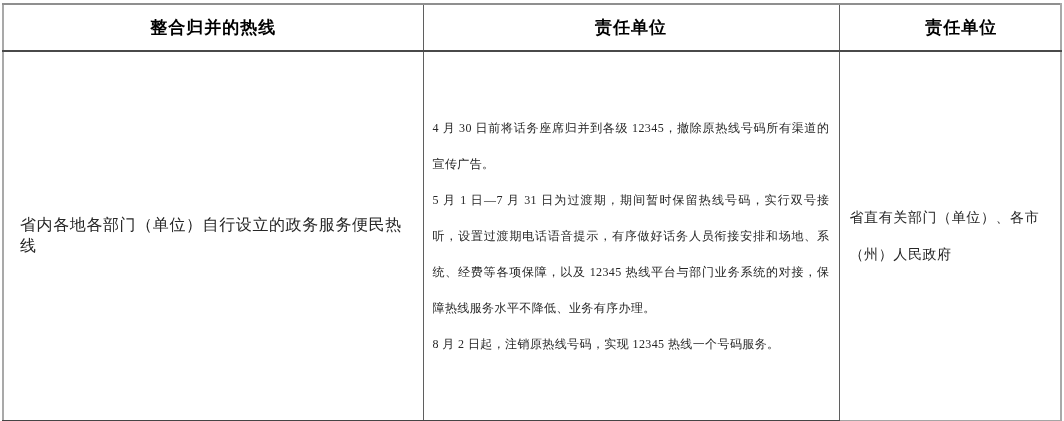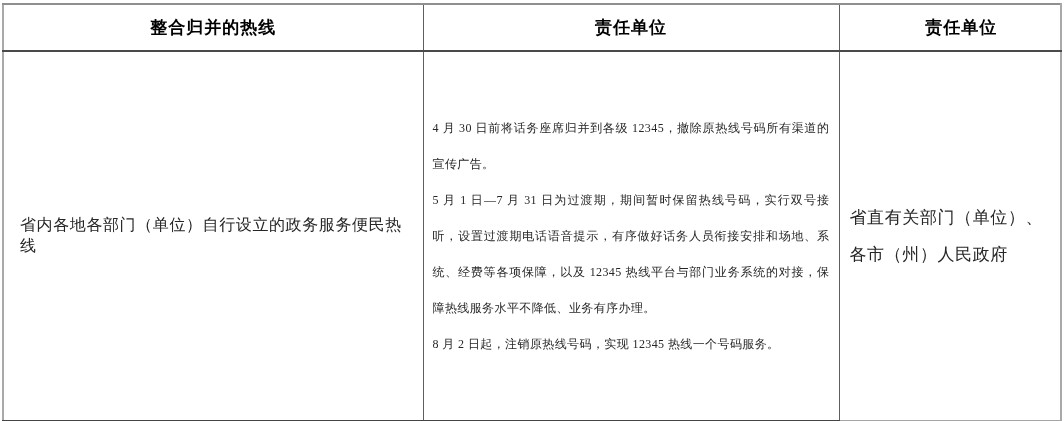--- a/index.html
+++ b/index.html
@@ -75,21 +75,21 @@
     text-align: justify;
     text-justify: inter-ideograph;
     margin-top: 41px;
   }
   td.col2 p {
     margin: 0;
     line-height: 36px;
   }
   td.col3 {
     padding: 0 10px;
-    font-size: 17px;
+    font-size: 14px;
     letter-spacing: 0.6px;
     line-height: 37px;
     text-align: left;
   }
 </style>
 </head>
 <body>
 
 <div class="page">
   <table class="doc-table">

